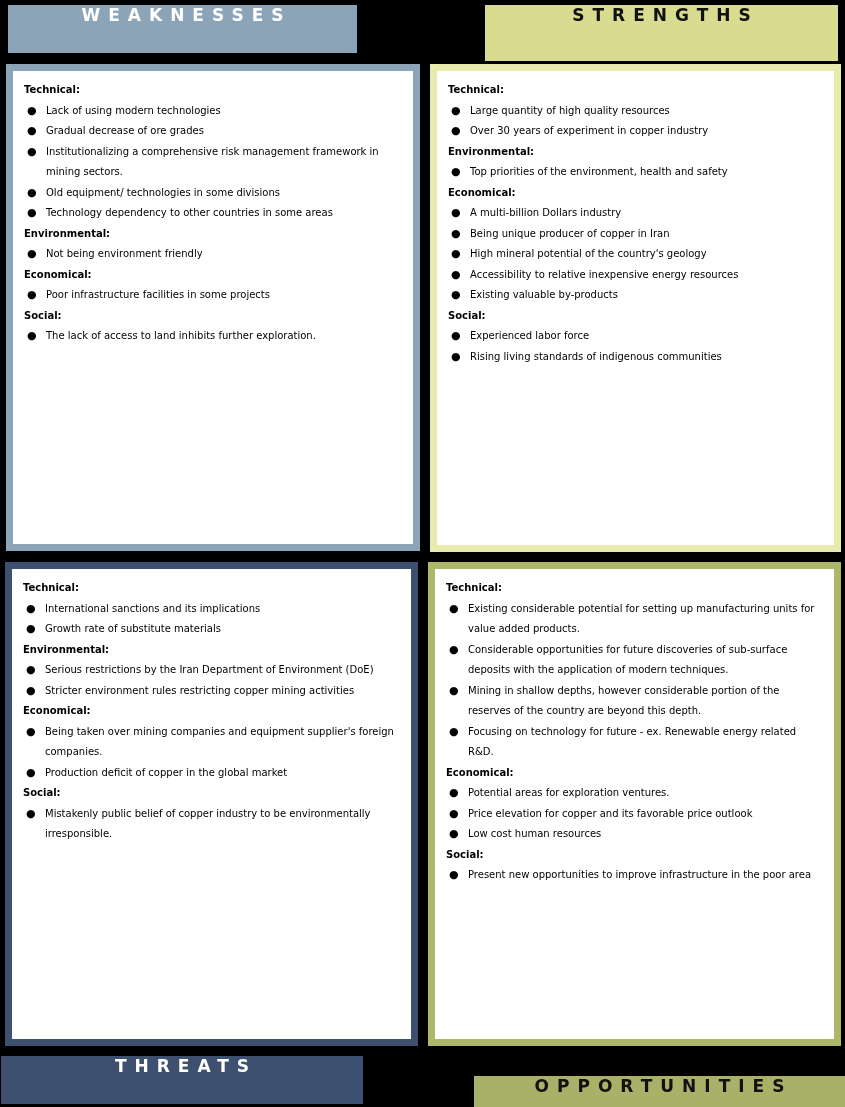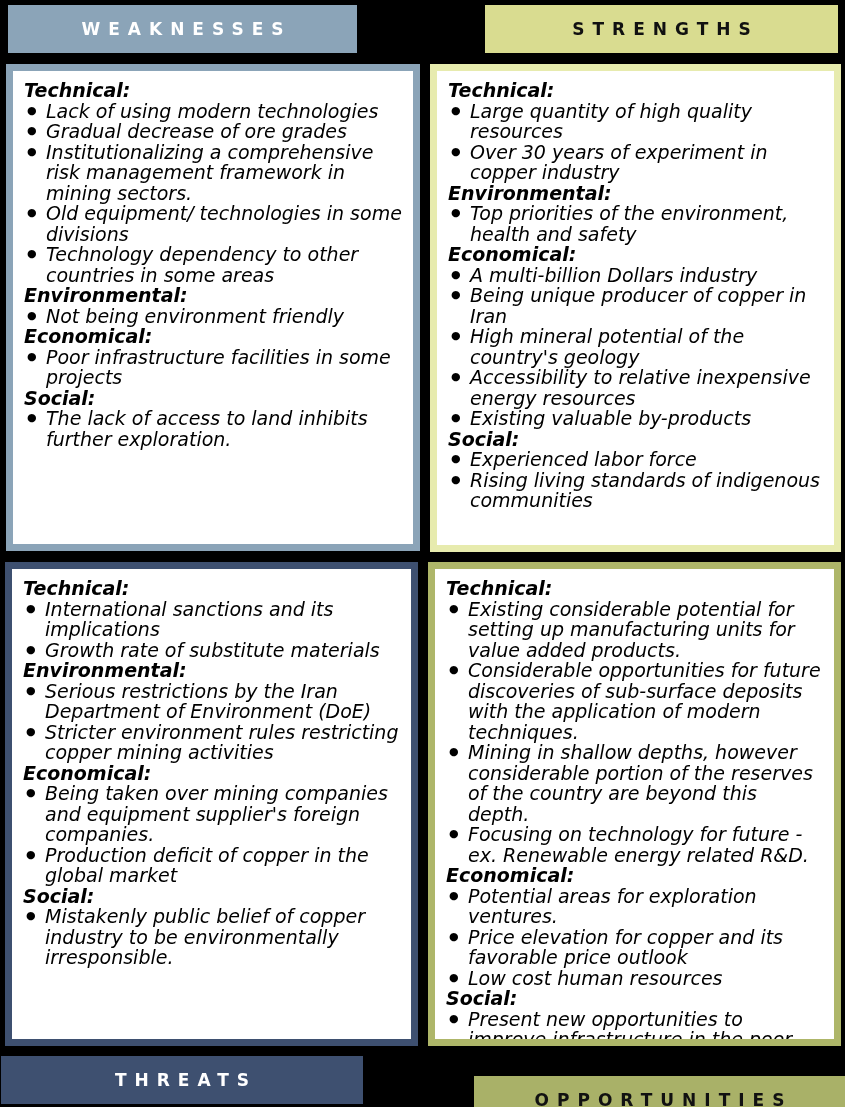--- a/index.html
+++ b/index.html
@@ -7,41 +7,39 @@
     position: relative;
     width: 845px;
     height: 1107px;
     background: #000000;
     font-family: "DejaVu Sans", "Liberation Sans", sans-serif;
     overflow: hidden;
   }
   .banner {
     position: absolute;
     display: flex;
-    align-items: center;
     justify-content: center;
     font-weight: bold;
     font-size: 17px;
     letter-spacing: 8px;
     text-indent: 8px; 
     white-space: nowrap;
   }
   .panel {
     position: absolute;
     background: #ffffff;
     border: 7px solid #888888; 
     box-sizing: border-box;
     overflow: hidden;
   }
   .panel-inner {
     padding: 9px 10px 8px 11px;
     color: #000000;
-    font-size: 19px;
+    font-size: 10px;
     line-height: 20.5px;
-    font-style: italic;
   }
   .section-heading {
     font-weight: bold;
     color: #000000;
   }
   ul.bullet-list {
     list-style: none;
     margin: 0;
     padding: 0;
   }
@@ -51,21 +49,21 @@
   }
   ul.bullet-list li::before {
     content: "\25CF";
     position: absolute;
     left: 3px;
     top: 0;
     font-size: 11px;
   }
   
   #banner-weaknesses   { left: 8px;   top: 5px;    width: 349px; height: 48px; }
-  #banner-strengths    { left: 485px; top: 5px;    width: 353px; height: 48px; }
+  #banner-strengths    { left: 485px; top: 5px;    width: 353px; height: 56px; }
   #banner-threats      { left: 1px;   top: 1056px; width: 362px; height: 48px; }
   #banner-opportunities{ left: 474px; top: 1056px; width: 371px; height: 48px; margin-top: 20px; }
   #box-weaknesses      { left: 6px;   top: 64px;   width: 414px; height: 487px; }
   #box-strengths       { left: 430px; top: 64px;   width: 411px; height: 488px; }
   #box-threats         { left: 5px;   top: 562px;  width: 413px; height: 484px; }
   #box-opportunities   { left: 428px; top: 562px;  width: 413px; height: 484px; }
 </style>
 </head>
 <body>
 

